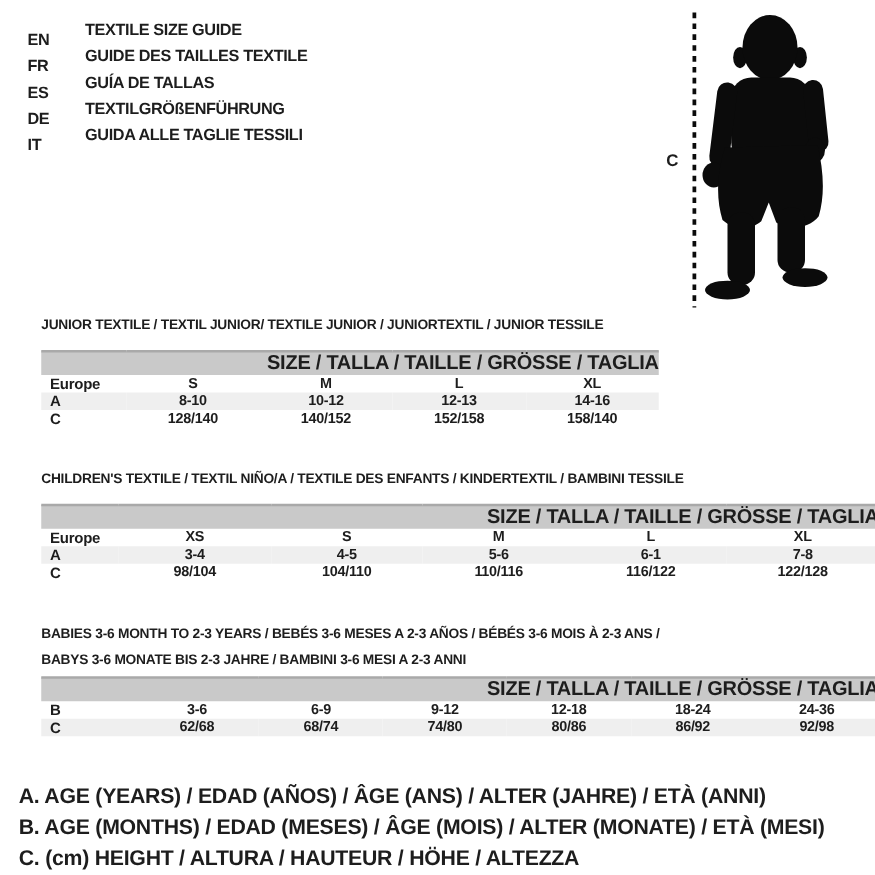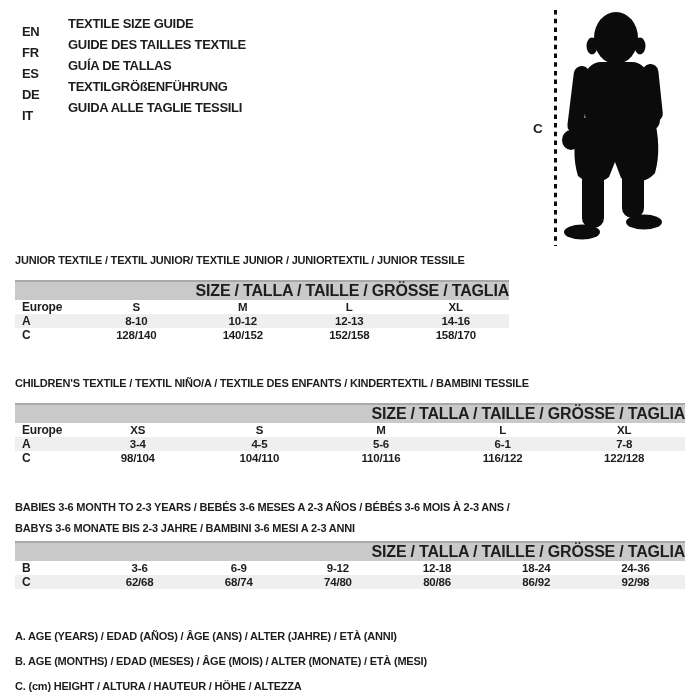--- a/index.html
+++ b/index.html
@@ -20,42 +20,42 @@
   .lang-code { width: 46px; flex: 0 0 46px; margin-top: 16px; }
 
   
   .figure { position: absolute; left: 530px; top: 0; width: 170px; height: 250px; }
   .figure svg { display: block; width: 170px; height: 250px; }
   .figure .sil { fill: var(--c-sil, #0b0b0b); }
   .figure .dash { stroke: var(--c-sil, #0b0b0b); }
   .c-label { position: absolute; left: 3px; top: 121px; font-size: 13.5px; }
 
   
-  .sec { position: absolute; left: 15px; }
+  .sec { position: absolute; left: 33px; }
   .sec--junior   { top: 250px; width: 494px; }
   .sec--children { top: 373px; width: 670px; }
   .sec--babies   { top: 497px; width: 670px; }
   .sec-title { font-size: 11px; line-height: 21px; letter-spacing: -0.2px; }
   .sec table { margin-top: 9px; border-collapse: collapse; table-layout: fixed; width: 100%; }
   .sec--babies table { margin-top: 2px; }
   .sec--junior   col.label-col { width: 68px; }
   .sec--children col.label-col { width: 62px; }
   .sec--babies   col.label-col { width: 75px; }
   .hdr-cell {
     background: var(--c-bar, #c9c9c9);
     border-top: 2px solid var(--c-bar-border, #a9a9a9);
     height: 15px; font-size: 16px; letter-spacing: -0.2px;
     text-align: right; padding: 0 0 0 7px;
   }
   .sec tbody td { height: 14px; padding: 0; text-align: center; font-size: 11.5px; letter-spacing: -0.2px; }
   .sec tbody td.row-label { text-align: left; padding-left: 7px; font-size: 12px; }
   .sec tbody tr:nth-child(even) { background: var(--c-alt, #efefef); }
 
   
-  .notes { position: absolute; left: 15px; top: 624px; font-size: 11px; line-height: 25px; letter-spacing: -0.2px; }
+  .notes { position: absolute; left: 15px; top: 624px; font-size: 17px; line-height: 25px; letter-spacing: -0.2px; }
 </style>
 </head>
 <body>
 
 <div class="page" style="--c-text: #1d1d1d; --c-bar: #c9c9c9; --c-bar-border: #a9a9a9; --c-alt: #efefef; --c-sil: #0b0b0b;">
 
   <div class="lang-list">
       <div class="lang-row">
         <span class="lang-code">EN</span>
         <span class="lang-title">TEXTILE SIZE GUIDE</span>
@@ -132,21 +132,21 @@
             <td class="cell">8-10</td>
             <td class="cell">10-12</td>
             <td class="cell">12-13</td>
             <td class="cell">14-16</td>
           </tr>
           <tr class="data-row">
             <td class="row-label">C</td>
             <td class="cell">128/140</td>
             <td class="cell">140/152</td>
             <td class="cell">152/158</td>
-            <td class="cell">158/170</td>
+            <td class="cell">158/140</td>
           </tr>
         </tbody>
       </table>
   </div>
 
   <div class="sec sec--children">
     <div class="sec-title">
         <div class="title-line">CHILDREN'S TEXTILE / TEXTIL NIÑO/A / TEXTILE DES ENFANTS / KINDERTEXTIL / BAMBINI TESSILE</div>
       </div>
     <table>

